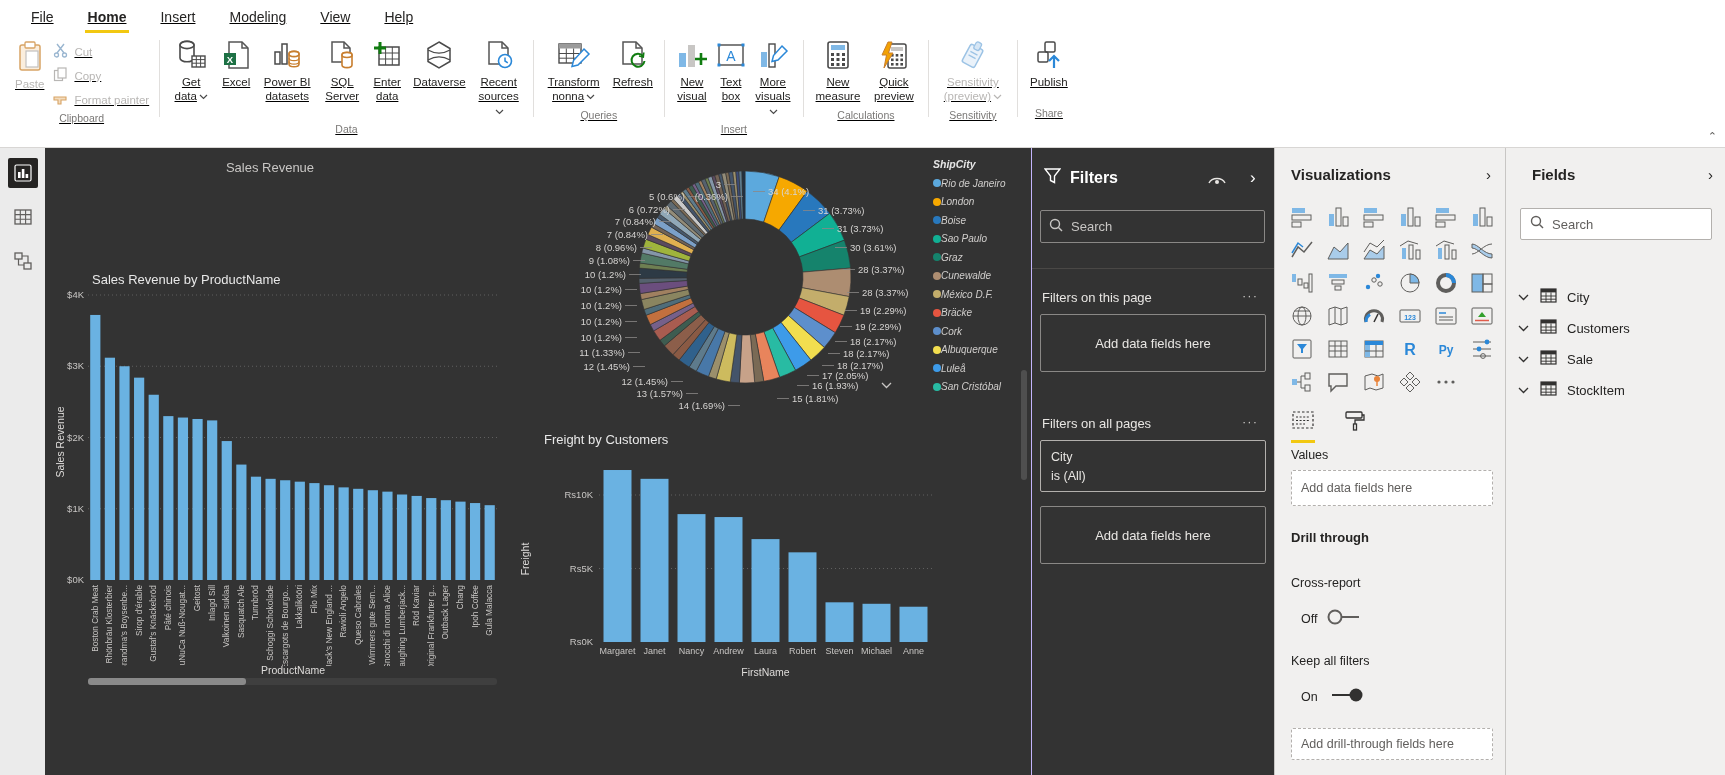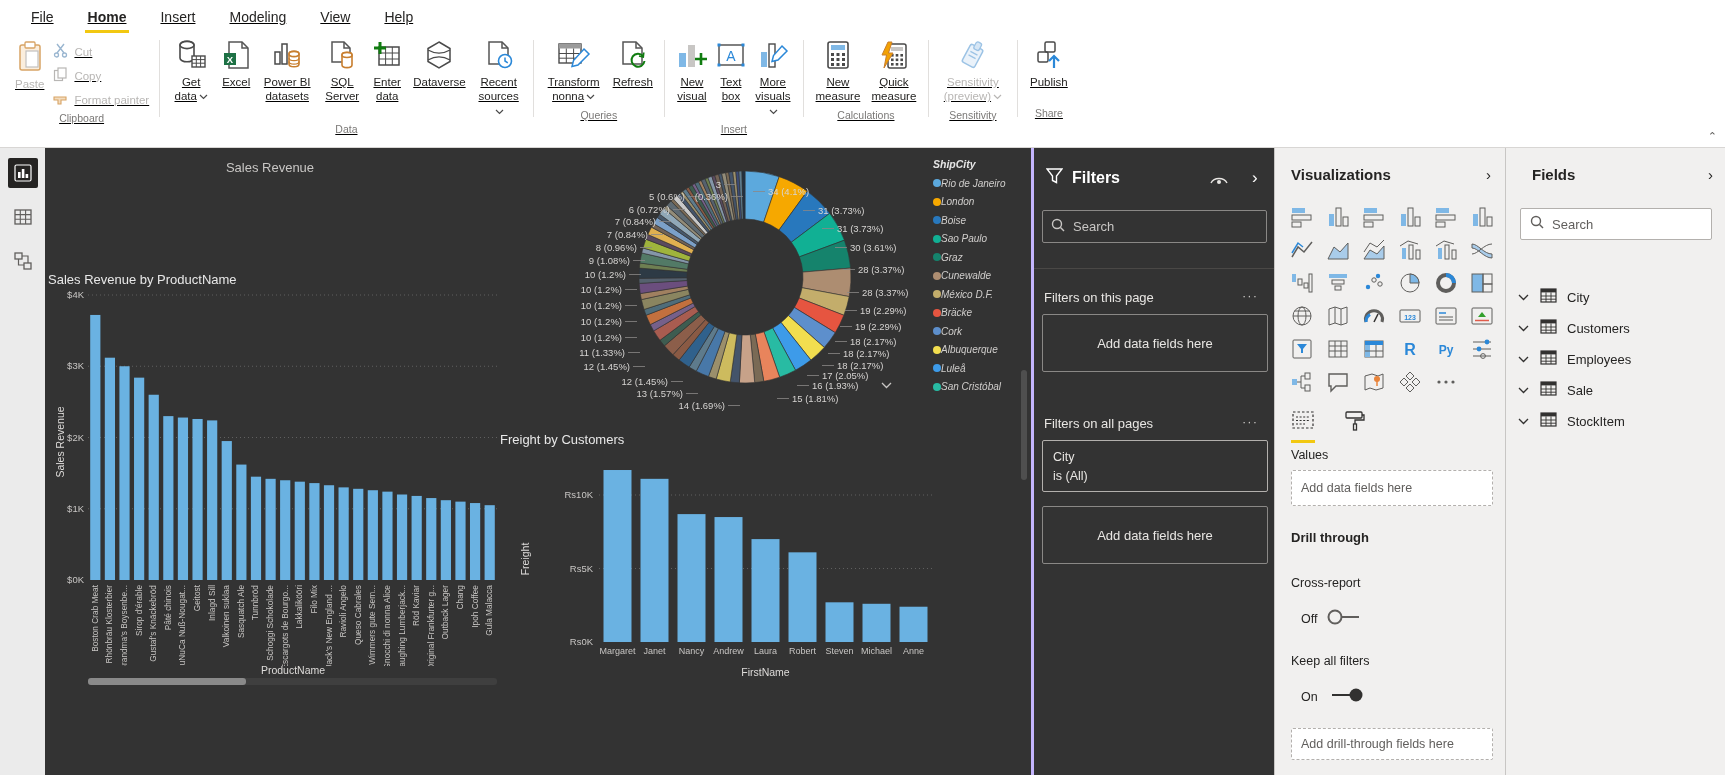--- a/index.html
+++ b/index.html
@@ -28,21 +28,21 @@
 
   
   .main { display:flex; width:100%; height:627px; }
   .viewbar { width:45px; background:#ebebeb; display:flex; flex-direction:column; align-items:center; padding-top:10px; gap:14px; }
   .viewbtn { width:30px; height:30px; display:flex; align-items:center; justify-content:center; border-radius:2px; cursor:pointer; }
   .viewbtn.sel { background:#252423; }
 
   
   .canvas { position:relative; width:986px; height:627px; background:#333333; overflow:hidden; }
   .visual { position:absolute; }
-  .vtitle { font-size:13px; color:#e8e8e8; }
+  .vtitle { font-size:13px; color:#e8e8e8;margin-left:44px; }
   .kpi-card { left:5px; top:8px; width:440px; height:112px; text-align:center; }
   .kpi-value { font-size:44px; color:#ffffff; margin-top:26px; letter-spacing:0.5px; }
   .kpi-label { font-size:13px; color:#c8c6c4; margin-top:4px; }
   .donut-visual { left:500px; top:2px; width:390px; height:266px; }
   .legend { left:888px; top:10px; width:96px;font-style:italic; }
   .legend-title { font-size:10.5px; font-weight:bold; color:#e6e6e6; margin-bottom:4px; }
   .legend-item { display:flex; align-items:center; height:18.5px; }
   .legend-dot { width:8px; height:8px; border-radius:50%; flex:0 0 8px; }
   .legend-name { font-size:10px; color:#d0cecc; white-space:nowrap; }
   .legend-more { position:absolute; left:836px; top:231px; color:#c8c6c4; font-size:11px; }
@@ -50,21 +50,21 @@
   .bar1-visual .vtitle { position:absolute; left:0; top:6px; }
   .ytitle { position:absolute; font-size:10.5px; color:#dedcda; transform:rotate(-90deg); transform-origin:center; white-space:nowrap; }
   .xtitle { position:absolute; font-size:10.5px; color:#dedcda; text-align:center; }
   .scrollbar-track { position:absolute; height:7px; background:#3f3f3f; border-radius:3px; }
   .scrollbar-thumb { position:absolute; height:7px; background:#8a8a8a; border-radius:3px; cursor:pointer; }
   .freight-visual { left:452px; top:280px; width:443px; height:260px; }
   .freight-visual .vtitle { position:absolute; left:3px; top:4px; }
   .canvas-vscroll { position:absolute; right:4px; top:222px; width:6px; height:110px; background:#5a5a5a; border-radius:3px; opacity:.75; cursor:pointer; }
 
   
-  .filters-pane { position:relative; width:243px; height:627px; background:#333333; border-left:3px solid #c4b5fd; color:#e8e6e3; }
+  .filters-pane { position:relative; width:243px; height:627px; background:#333333; border-left:1px solid #c4b5fd; color:#e8e6e3; }
   .fp-header { position:absolute; left:12px; top:20px; display:flex; align-items:center; gap:9px; }
   .fp-title { font-size:16px; font-weight:bold; color:#fff; }
   .fp-eye { position:absolute; left:176px; top:24px; cursor:pointer; }
   .fp-collapse { position:absolute; left:218px; top:20px; font-size:17px; color:#fff; cursor:pointer; }
   .fp-search { position:absolute; left:8px; top:62px; width:225px; height:33px; border:1px solid #8a8886; border-radius:2px; display:flex; align-items:center; gap:8px; padding:0 8px; }
   .fp-search input { background:transparent; border:none; outline:none; color:#e8e6e3; font-size:13px; width:170px; }
   .fp-search input::placeholder { color:#c8c6c4; }
   .fp-div { position:absolute; left:0; top:120px; width:100%; height:1px; background:#4a4846; }
   .fp-sec { position:absolute; left:10px; font-size:13px; color:#e8e6e3; }
   .fp-dots { position:absolute; font-size:13px; color:#c8c6c4; letter-spacing:1px; cursor:pointer; }
@@ -316,21 +316,21 @@
                     <rect x="21.4" y="14" width="2.6" height="2.6"></rect>
                     <rect x="12" y="18.5" width="2.6" height="2.6"></rect>
                     <rect x="16.7" y="18.5" width="2.6" height="2.6"></rect>
                     <rect x="21.4" y="18.5" width="2.6" height="2.6"></rect>
                     <rect x="12" y="23" width="2.6" height="2.6"></rect>
                     <rect x="16.7" y="23" width="2.6" height="2.6"></rect>
                     <rect x="21.4" y="23" width="2.6" height="2.6"></rect>
                   </g>
                   <path d="M9 2 L3 15 h4.5 L5 28 L14 13 H9.5 L13 2 Z" fill="#F2A104" stroke="#C87E2E" stroke-width="1"></path>
                 </svg></span>
-            <span class="lbl">Quick measure</span>
+            <span class="lbl">Quick preview</span>
           </div>
         </div>
         <div class="rgroup-label">Calculations</div>
       </div>
       <div class="vsep"></div>
 
       <div class="rgroup">
         <div class="rgroup-body">
           <div class="rbtn-lg dis" style="width:76px">
             <span><svg width="32" height="30" viewBox="0 0 32 30">
@@ -1046,31 +1046,20 @@
           </div>
           <div class="fd-row">
             <span class="fd-chev"><svg width="11" height="7" viewBox="0 0 11 7">
                 <path d="M1 1 L5.5 5.5 L10 1" stroke="#323130" stroke-width="1.3" fill="none"></path>
               </svg></span>
             <span><svg width="17" height="15" viewBox="0 0 17 15">
                 <rect x="1" y="1" width="15" height="13" fill="none" stroke="#323130" stroke-width="1.2"></rect>
                 <rect x="1" y="1" width="15" height="3.4" fill="#323130"></rect>
                 <path d="M1 8 h15 M1 11.2 h15 M6 4.4 v9.6 M11 4.4 v9.6" stroke="#323130" stroke-width="0.9"></path>
               </svg></span>
-            <span class="fd-name">Employees</span>
-          </div>
-          <div class="fd-row">
-            <span class="fd-chev"><svg width="11" height="7" viewBox="0 0 11 7">
-                <path d="M1 1 L5.5 5.5 L10 1" stroke="#323130" stroke-width="1.3" fill="none"></path>
-              </svg></span>
-            <span><svg width="17" height="15" viewBox="0 0 17 15">
-                <rect x="1" y="1" width="15" height="13" fill="none" stroke="#323130" stroke-width="1.2"></rect>
-                <rect x="1" y="1" width="15" height="3.4" fill="#323130"></rect>
-                <path d="M1 8 h15 M1 11.2 h15 M6 4.4 v9.6 M11 4.4 v9.6" stroke="#323130" stroke-width="0.9"></path>
-              </svg></span>
             <span class="fd-name">Sale</span>
           </div>
           <div class="fd-row">
             <span class="fd-chev"><svg width="11" height="7" viewBox="0 0 11 7">
                 <path d="M1 1 L5.5 5.5 L10 1" stroke="#323130" stroke-width="1.3" fill="none"></path>
               </svg></span>
             <span><svg width="17" height="15" viewBox="0 0 17 15">
                 <rect x="1" y="1" width="15" height="13" fill="none" stroke="#323130" stroke-width="1.2"></rect>
                 <rect x="1" y="1" width="15" height="3.4" fill="#323130"></rect>
                 <path d="M1 8 h15 M1 11.2 h15 M6 4.4 v9.6 M11 4.4 v9.6" stroke="#323130" stroke-width="0.9"></path>

